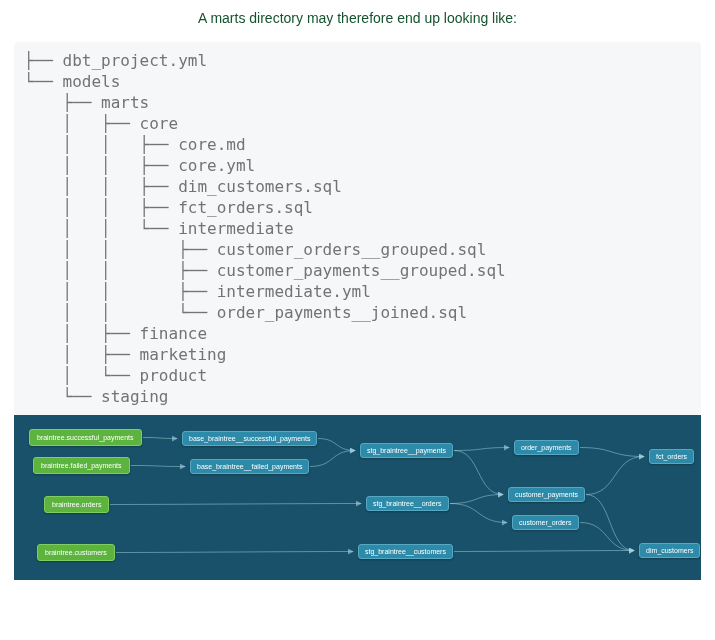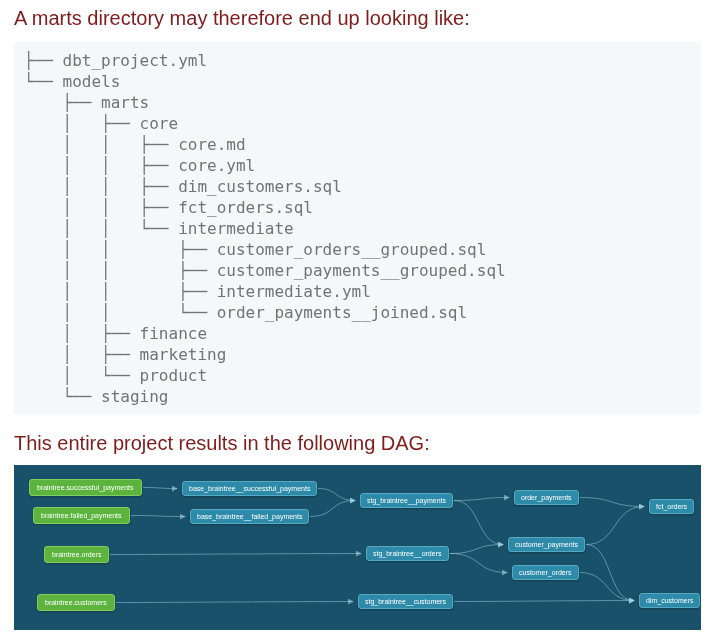--- a/index.html
+++ b/index.html
@@ -4,24 +4,25 @@
 <style>
   html,body{margin:0;padding:0;background:#ffffff;}
   body{
     width:715px;
     font-family:"Liberation Sans", sans-serif;
     color:#242c38;
     padding-top:10px;
   }
   .content{width:687px;margin:0 14px;}
   p.para{
-    font-size:20px;
+    font-size:14px;
     line-height:17px;
     margin:0 0 15px 0;
-    color:#7f1d1d;
+    color:#14532d;
+    text-align:center;
   }
   p.para.second{margin:20px 0 13px 0;}
   pre.tree{
     box-sizing:border-box;
     width:687px;
     margin:0;
     background:#f6f7f9;
     border-radius:4px;
     padding:8px 10px;
     font-family:"DejaVu Sans Mono", monospace;
@@ -68,21 +69,20 @@
     │   │   └── intermediate
     │   │       ├── customer_orders__grouped.sql
     │   │       ├── customer_payments__grouped.sql
     │   │       ├── intermediate.yml
     │   │       └── order_payments__joined.sql
     │   ├── finance
     │   ├── marketing
     │   └── product
     └── staging</pre>
 
-  <p class="para second">This entire project results in the following DAG:</p>
 
   <div class="dag" style="background: rgb(24, 81, 105);">
     <svg width="687" height="165" viewBox="0 0 687 165">
       <defs>
         <marker id="arrow" viewBox="0 0 8 8" refX="7" refY="4" markerWidth="6" markerHeight="6" orient="auto">
           <path d="M0,0 L8,4 L0,8 z" fill="#a5d3e4" fill-opacity="0.6"></path>
         </marker>
       </defs>
       <g>
           <path d="M129,22.5 C147.7,22.5 144.3,23.5 163,23.5" fill="none" stroke="#a5d3e4" stroke-opacity="0.5" stroke-width="1" marker-end="url(#arrow)"></path>

